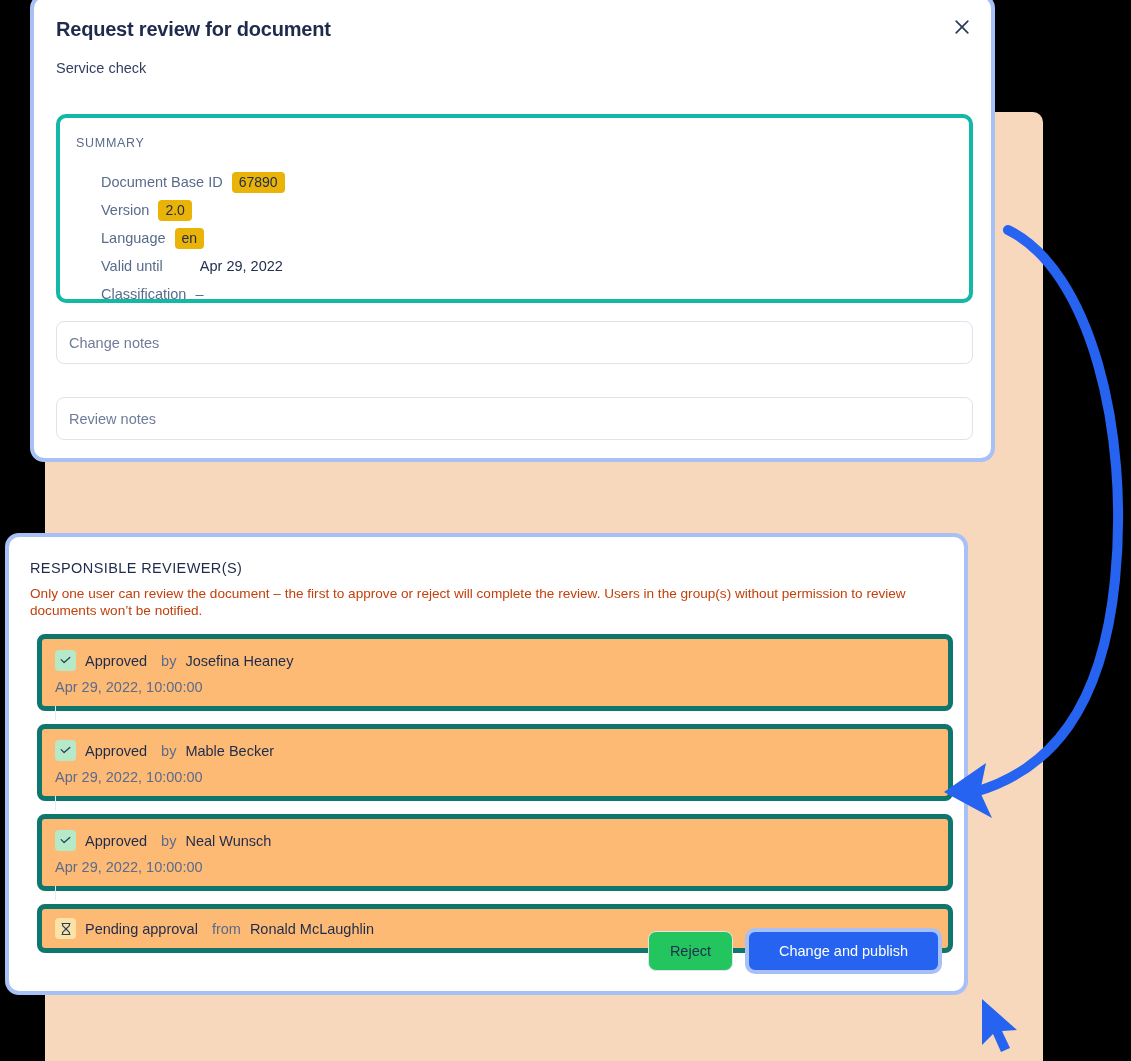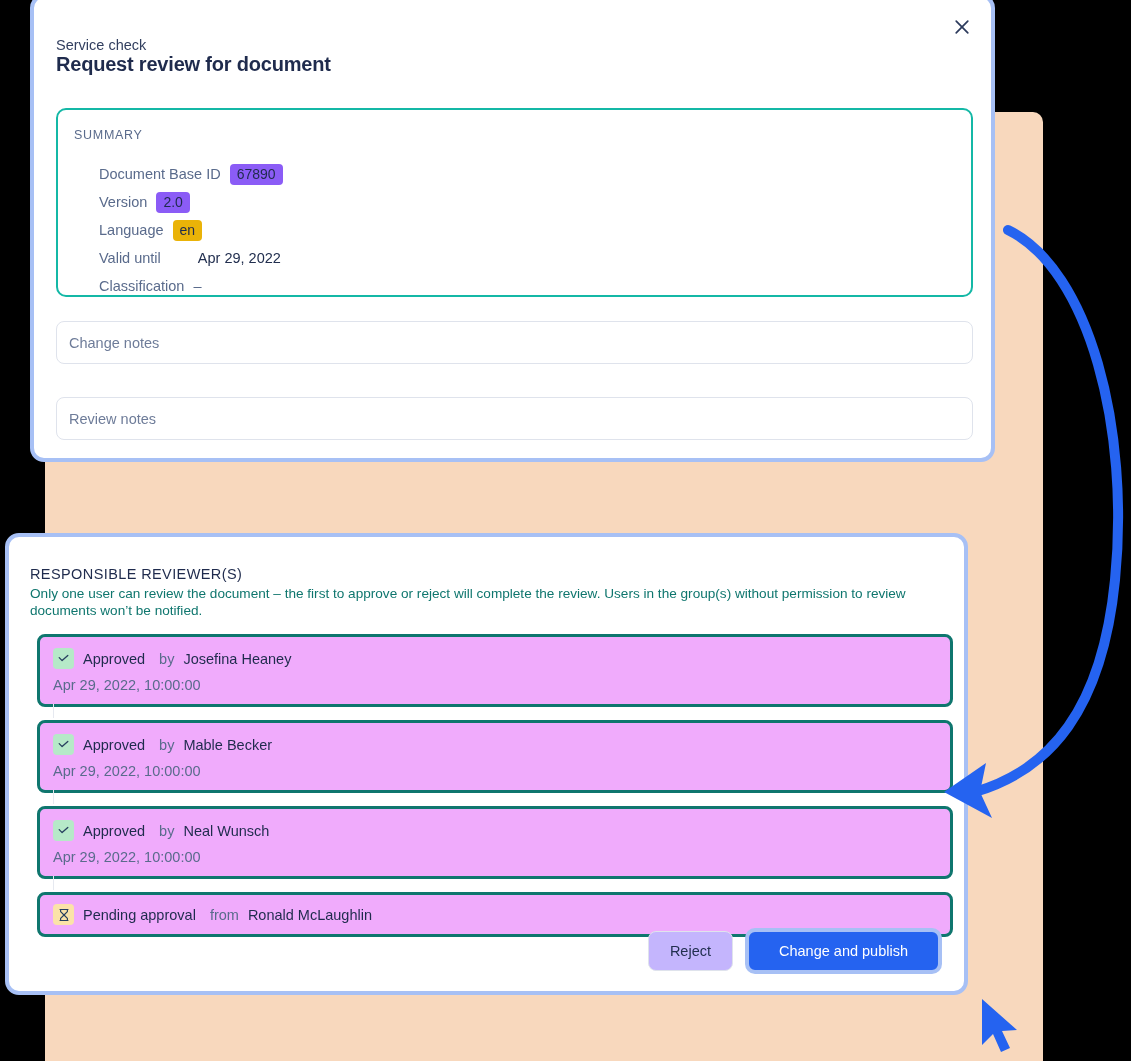--- a/index.html
+++ b/index.html
@@ -74,24 +74,24 @@
     background: transparent;
     border: none;
     padding: 0;
   }
   #close-button svg { display: block; }
 
   
   #summary-box {
     position: absolute;
     left: 22px;
-    top: 110px;
+    top: 116px;
     width: 917px;
     height: 189px;
-    border: 2px solid #14b8a6;
+    border: 4px solid #14b8a6;
     border-radius: 10px;
     box-sizing: border-box;
     padding: 18px 16px 0 16px;
   }
   #summary-heading {
     font-size: 12.5px;
     letter-spacing: 0.7px;
     color: #5a6b8c;
     margin-bottom: 18px;
   }
@@ -109,21 +109,21 @@
     margin-left: 28px;
   }
   .badge {
     display: inline-block;
     padding: 1px 7px 2px 7px;
     border-radius: 4px;
     font-size: 14px;
     color: #1f2b4d;
     line-height: 18px;
   }
-  .badge.blue { background: #8b5cf6; }
+  .badge.blue { background: #eab308; }
   .badge.gray { background: #eab308; }
   .dash { color: #5a6b8c; }
 
   
   .text-input {
     position: absolute;
     left: 22px;
     width: 917px;
     height: 43px;
     border: 1px solid #dfe3ec;
@@ -143,48 +143,48 @@
   
   #reviewers-dialog {
     left: 5px;
     top: 533px;
     width: 963px;
     height: 462px;
   }
   #reviewers-heading {
     position: absolute;
     left: 21px;
-    top: 29px;
+    top: 23px;
     font-size: 14.5px;
     letter-spacing: 0.4px;
     color: #1f2b4d;
   }
   #reviewers-description {
     position: absolute;
     left: 21px;
     top: 48px;
     width: 898px;
     font-size: 13.6px;
     line-height: 17px;
-    color: #0f766e;
+    color: #c2410c;
   }
 
   
   #reviewer-list {
     position: absolute;
     left: 28px;
     top: 97px;
     width: 916px;
   }
   .reviewer-row {
     position: relative;
-    border: 3px solid #0f766e;
+    border: 5px solid #0f766e;
     border-radius: 8px;
     box-sizing: border-box;
-    background: #f0abfc;
+    background: #fdba74;
     padding: 11px 14px 11px 13px;
     margin-bottom: 13px;
   }
   .reviewer-row.pending { padding: 9px 14px 9px 13px; }
   .reviewer-row::after {
     content: "";
     position: absolute;
     left: 13px;
     bottom: -14px;
     width: 1px;
@@ -225,21 +225,21 @@
   
   #dialog-footer {
     position: absolute;
     right: 22px;
     bottom: 17px;
     display: flex;
     align-items: center;
     gap: 12px;
   }
   #reject-button {
-    background: #c4b5fd;
+    background: #22c55e;
     border: 1px solid #dfe3ec;
     border-radius: 8px;
     padding: 11px 21px;
     font-family: "Liberation Sans", sans-serif;
     font-size: 14.5px;
     color: #222f4f;
     cursor: pointer;
   }
   #approve-publish-button {
     background: #2563f0;
@@ -271,22 +271,22 @@
   }
 </style>
 </head>
 <body>
 
 <div id="peach-backdrop"></div>
 
 <div class="card" id="request-review-dialog">
 
   <div id="dialog-header">
+    <div id="dialog-title">Request review for document</div>
     <div id="dialog-subtitle">Service check</div>
-    <div id="dialog-title">Request review for document</div>
   </div>
 
   <button id="close-button">
     <svg width="16" height="16" viewBox="0 0 16 16" aria-hidden="true">
       <path d="M2.2 2.2 L13.8 13.8 M13.8 2.2 L2.2 13.8" stroke="#2c3a5c" stroke-width="1.7" stroke-linecap="round" fill="none"></path>
     </svg>
   </button>
 
   <div id="summary-box">
     <div id="summary-heading">SUMMARY</div>

